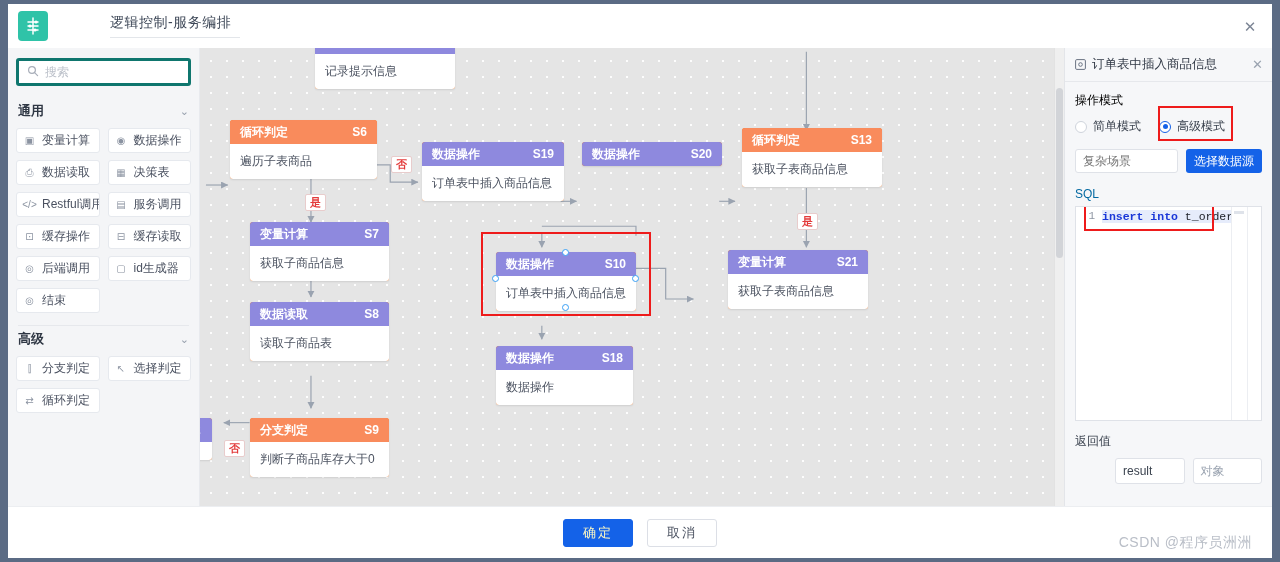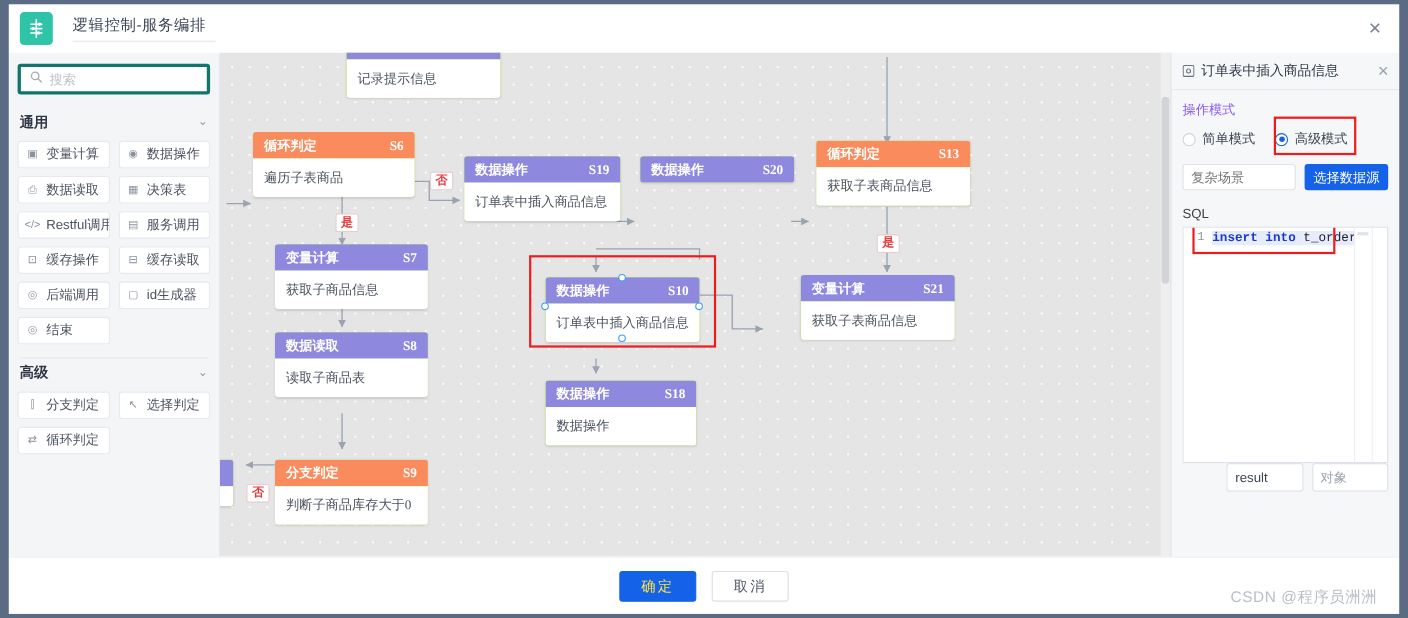--- a/index.html
+++ b/index.html
@@ -23,20 +23,21 @@
     display: flex; flex-direction: column;
     overflow: hidden;
   }
   
   .titlebar {
     height: 44px; flex: 0 0 44px;
     background: #ffffff;
     display: flex; align-items: center;
     padding: 0 0 0 10px;
     position: relative;
+    gap: 44px;
   }
   .logo {
     width: 30px; height: 30px;
     border-radius: 4px;
     background: #2fc3a8;
     display: flex; align-items: center; justify-content: center;
     flex: 0 0 30px;
   }
   .logo svg { display:block; }
   .title-wrap {
@@ -133,26 +134,25 @@
     position:absolute; right:0; top:0; width:10px; height:100%;
     background:#efefef; border-left:1px solid #e2e2e2;
   }
   .canvas-scroll-thumb {
     position:absolute; right:1px; top:40px; width:7px; height:170px;
     background:#d2d4d8; border-radius:4px;
   }
   
   .node {
     position: absolute;
-    background: #bef264;
+    background: #f97316;
     border-radius: 3px;
     box-shadow: 0 1px 2px rgba(0,0,0,.10);
     overflow: hidden;
     cursor: pointer;
-    font-family: Liberation Serif, serif;
   }
   .node .nhead {
     height: 24px;
     display:flex; align-items:center; justify-content:space-between;
     padding: 0 10px;
     color: #ffffff; font-size: 12px; font-weight: bold;
   }
   .node.purple .nhead { background: #8e89de; }
   .node.orange .nhead { background: #f98b5c; }
   .node .nbody {
@@ -200,21 +200,21 @@
     background:#f6f7f9;
     position: relative;
   }
   .rp-head .hicon { color:#6a7383; font-size:11px; display:flex; }
   .rp-title { font-size: 12.5px; color: #2f3744; }
   .rp-close {
     position:absolute; right:9px; top:10px;
     font-size: 13px; color:#9aa3b0; cursor:pointer; line-height:1;
   }
   .rp-scroll { flex:1 1 auto; padding: 10px 10px 0 10px; overflow:hidden; position:relative; }
-  .field-label { font-size: 12px; color: #8b5cf6; margin: 0 0 9px 0; }
+  .field-label { font-size: 12px; color: #000000; margin: 0 0 9px 0; }
   .radio-row { display:flex; align-items:flex-end; gap: 0; margin-bottom: 14px; position:relative; }
   .radio-item { display:flex; align-items:center; gap:6px; cursor:pointer; }
   .radio-item + .radio-item { margin-left: 18px; }
   .radio-dot {
     width: 12px; height: 12px; border-radius:50%;
     border: 1px solid #cfd4dc; background:#fff;
     display:flex; align-items:center; justify-content:center;
     flex:0 0 12px;
   }
   .radio-item.on .radio-dot { border-color:#1462e8; }
@@ -230,21 +230,21 @@
     font-size: 12px; color:#97a0ad; padding: 0 7px;
     outline:none; font-family:"Liberation Sans", sans-serif;
     min-width: 0;
   }
   .ds-btn {
     flex: 0 0 auto; height: 24px;
     background:#1462e8; color:#fff; border:none; border-radius:3px;
     font-size: 12px; padding: 0 8px; cursor:pointer;
     font-family:"Liberation Sans", sans-serif;
   }
-  .sql-label { font-size: 12px; color:#404040; margin-bottom: 5px; }
+  .sql-label { font-size: 12px; color:#0369a1; margin-bottom: 5px; }
   .sql-editor {
     height: 215px; background:#fff;
     border:1px solid #dfe2e8;
     position: relative; overflow:hidden;
     display:flex;
   }
   .sql-gutter {
     width: 22px; flex:0 0 22px; background:#fff;
     font-family:"Liberation Mono","DejaVu Sans Mono",monospace;
     font-size: 11px; color:#8e96a3; text-align:right;
@@ -289,21 +289,21 @@
     border-top: 1px solid #eceef1;
     position: relative;
   }
   .btn {
     height: 28px; min-width: 70px;
     border-radius: 3px; font-size: 13px;
     cursor: pointer; font-family:"Liberation Sans", sans-serif;
     display:flex; align-items:center; justify-content:center;
     letter-spacing: 2px;
   }
-  .btn-primary { background:#1462e8; color:#fde047; border:1px solid #1462e8; }
+  .btn-primary { background:#1462e8; color:#fef9c3; border:1px solid #1462e8; }
   .btn-default { background:#fff; color:#4a5160; border:1px solid #dcdfe6; }
   .watermark {
     position: absolute; right: 20px; bottom: 6px;
     font-size: 14px; color: #b9bec7; letter-spacing:.5px;
     white-space: nowrap;
   }
 </style>
 </head>
 <body>
 
@@ -604,20 +604,21 @@
           <div class="sql-editor">
             <div class="sql-gutter">1</div>
             <div class="sql-code">
               <span class="kw">insert</span><span class="kw">&nbsp;</span><span class="kw">into</span><span class="ident">&nbsp;</span><span class="ident">t_order_</span>
               <div class="sql-minimap"></div>
               <div class="sql-vscroll"></div>
             </div>
             <span class="hl-rect" style="left:8px; top:-3px; width:130px; height:27px;"></span>
           </div>
 
+          <div class="ret-label">返回值</div>
           <div class="ret-row">
             <div class="ret-cell">result</div>
             <div class="ret-cell muted">对象</div>
           </div>
         </div>
       </div>
 
     </div>
 
     <div class="footer">

